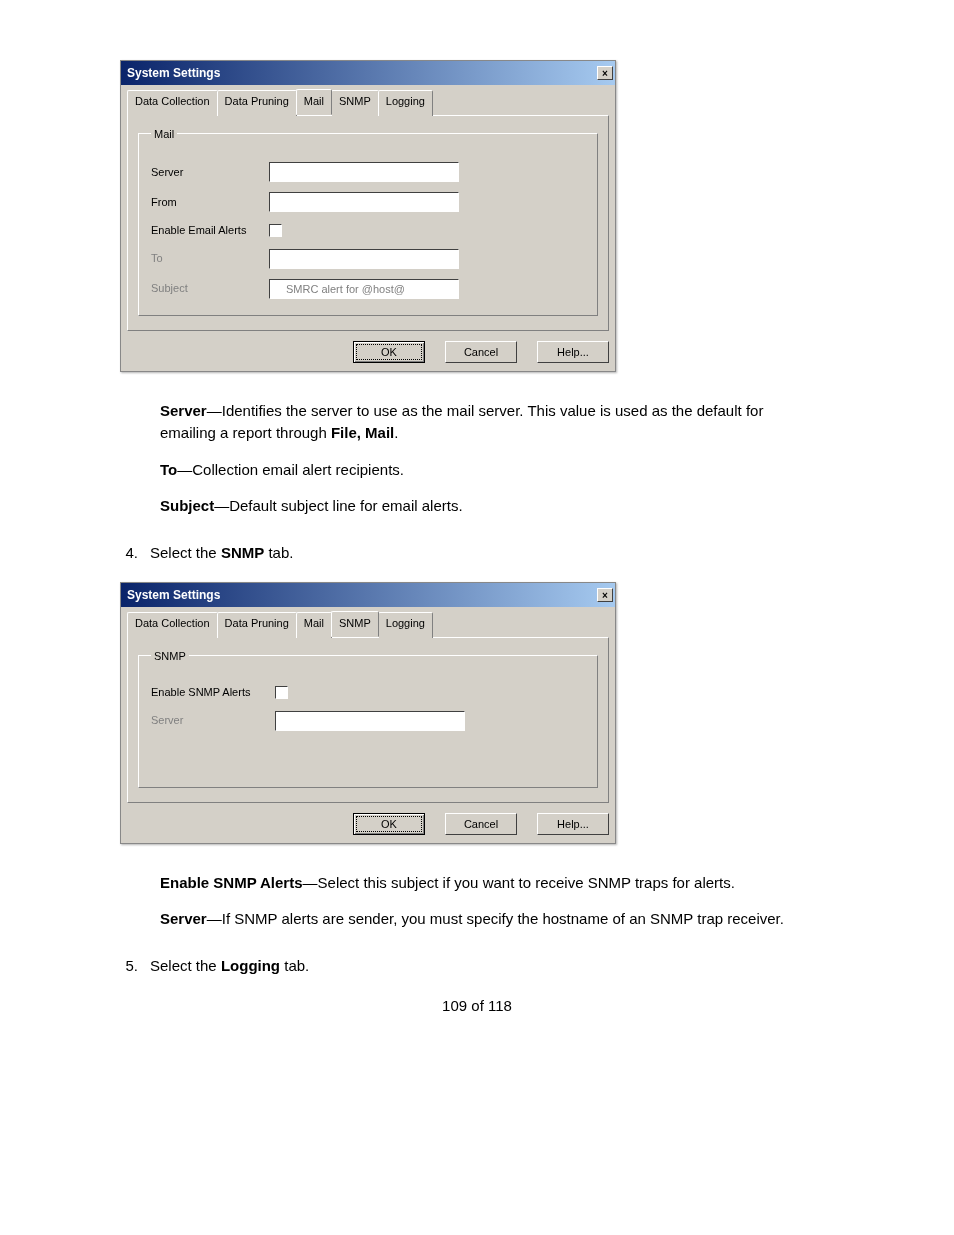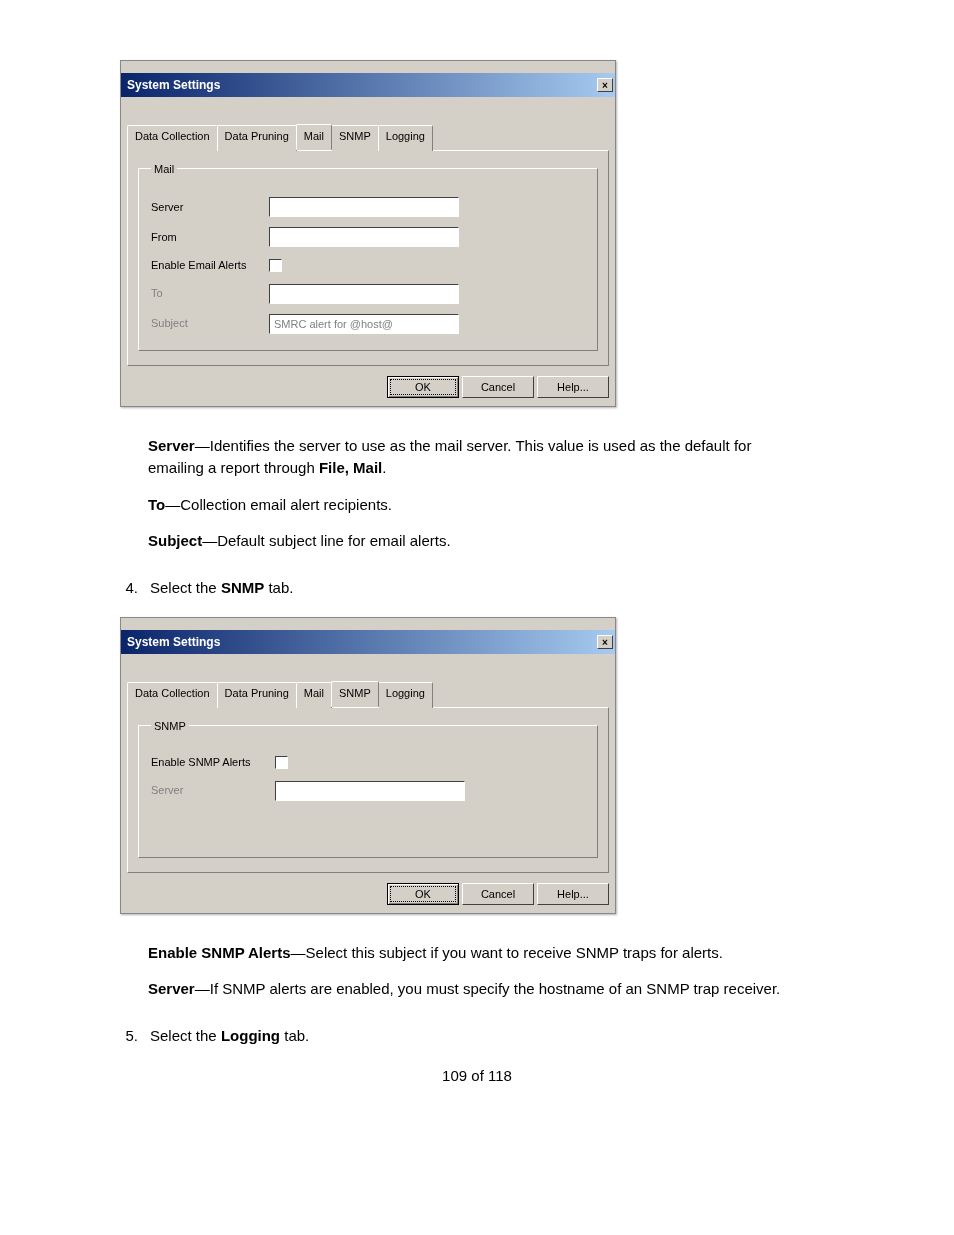--- a/index.html
+++ b/index.html
@@ -23,21 +23,20 @@
   }
   .titlebar {
     display: flex;
     align-items: center;
     justify-content: space-between;
     background: linear-gradient(to right, #0a246a, #a6caf0);
     color: #fff;
     font-weight: bold;
     padding: 3px 2px 3px 6px;
     font-size: 12px;
-    margin-top: 12px;
   }
   .titlebar .close-btn {
     width: 16px;
     height: 14px;
     background: #d4d0c8;
     border: 1px solid #fff;
     border-right-color: #404040;
     border-bottom-color: #404040;
     color: #000;
     display: flex;
@@ -46,21 +45,20 @@
     font-weight: bold;
     font-size: 10px;
     font-family: Arial;
     cursor: pointer;
   }
   .dialog-body { padding: 4px 6px 8px 6px; }
   .tabstrip {
     display: flex;
     position: relative;
     top: 1px;
-    margin-top: 23px;
   }
   .tab {
     padding: 2px 7px 3px 7px;
     background: #d4d0c8;
     border: 1px solid #fff;
     border-right-color: #808080;
     border-bottom: none;
     border-top-left-radius: 2px;
     border-top-right-radius: 2px;
     margin-right: -1px;
@@ -104,21 +102,21 @@
   .form-row:first-child { margin-top: 4px; }
   .form-row .label {
     width: 118px;
     font-size: 11px;
   }
   .form-row .label.disabled { color: #808080; }
   .text-input {
     width: 190px;
     height: 20px;
     font-size: 11px;
-    padding: 2px 4px;
+    padding: 2px 16px;
     border: 1px solid #808080;
     border-top-color: #404040;
     border-left-color: #404040;
     border-right-color: #fff;
     border-bottom-color: #fff;
     background: #fff;
   }
   .text-input.disabled {
     color: #808080;
   }
@@ -129,42 +127,42 @@
     border-top-color: #404040;
     border-left-color: #404040;
     border-right-color: #fff;
     border-bottom-color: #fff;
     background: #fff;
     cursor: pointer;
   }
   .button-row {
     display: flex;
     justify-content: flex-end;
-    gap: 3px;
+    gap: 20px;
     margin-top: 10px;
   }
   .btn {
     width: 72px;
     height: 22px;
     font-size: 11px;
     background: #d4d0c8;
     border: 1px solid #fff;
     border-right-color: #404040;
     border-bottom-color: #404040;
     cursor: pointer;
     font-family: Tahoma, Arial, sans-serif;
   }
   .btn.default {
     outline: 1px dotted #000;
     outline-offset: -4px;
     border: 1px solid #000;
     box-shadow: inset 1px 1px 0 #fff, inset -1px -1px 0 #808080;
   }
   .doc-section {
-    margin-left: 28px;
+    margin-left: 40px;
     margin-bottom: 24px;
     max-width: 640px;
   }
   .doc-section p { margin: 8px 0 14px 0; }
   .step-list {
     list-style: none;
     padding: 0;
     margin: 0 0 18px 0;
   }
   .step-list li {
@@ -285,21 +283,21 @@
       <button class="btn">Help...</button>
     </div>
   </div>
 </div>
 
 <div class="doc-section">
   <p>
     <b>Enable SNMP Alerts</b><span>—Select this subject if you want to receive SNMP traps for alerts.</span>
   </p>
   <p>
-    <b>Server</b><span>—If SNMP alerts are enabled, you must specify the hostname of an SNMP trap receiver.</span>
+    <b>Server</b><span>—If SNMP alerts are sender, you must specify the hostname of an SNMP trap receiver.</span>
   </p>
 </div>
 
 <ol class="step-list">
   <li>
     <span class="num">5.</span>
     <span>
       <span>Select the </span><b>Logging</b><span> tab.</span>
     </span>
   </li>

